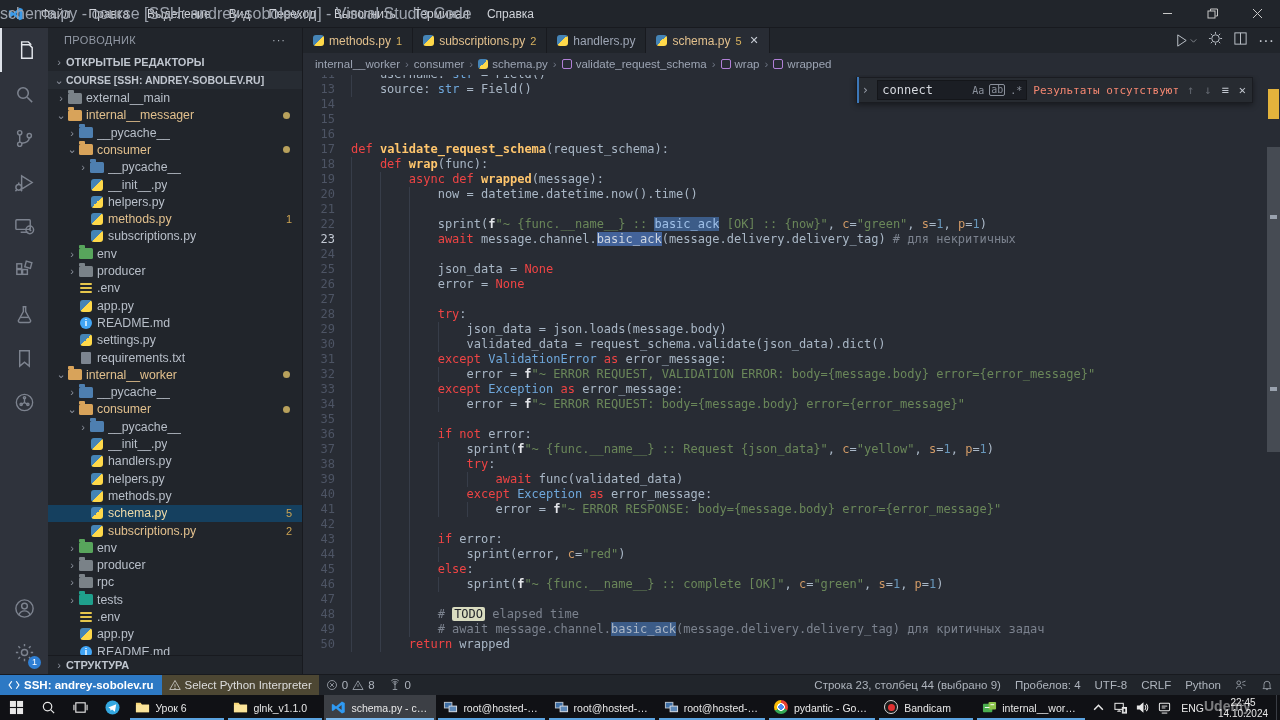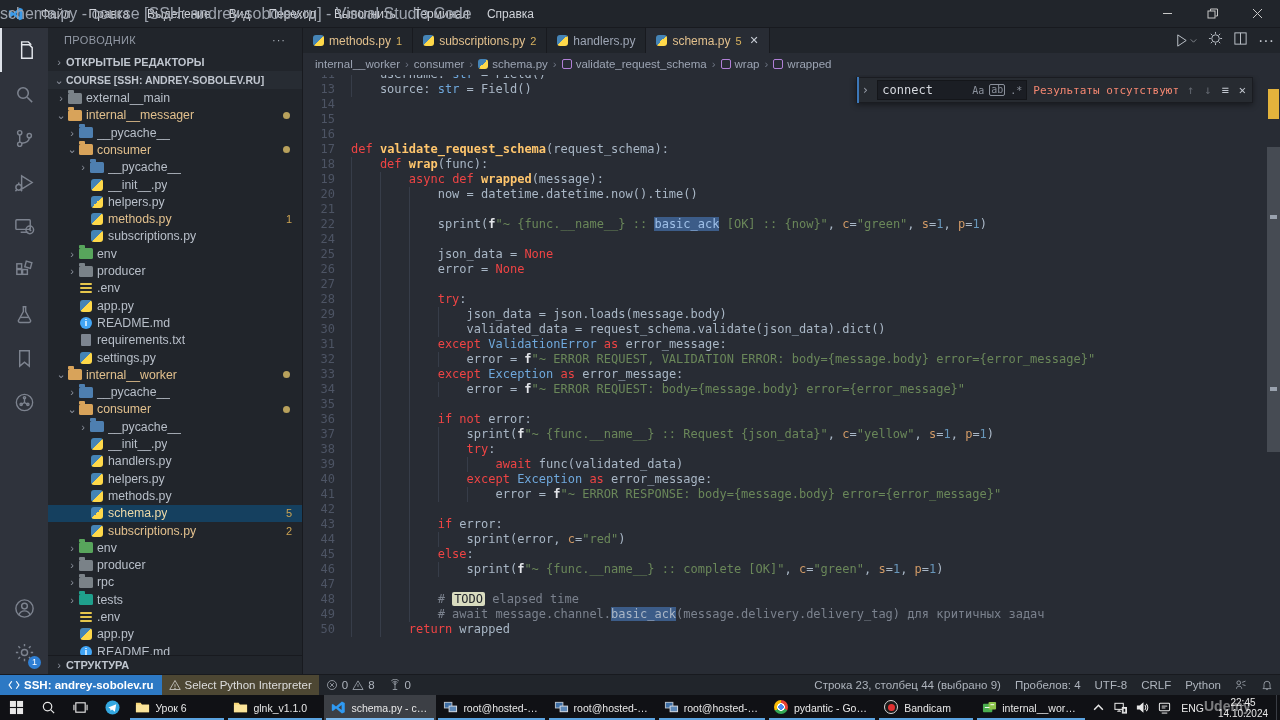--- a/index.html
+++ b/index.html
@@ -383,30 +383,30 @@
           <div class="row" style="padding-left: 17px;">
             <span class="chev" style="width: 12px;"></span>
             <span class="ficon">
               <span class="md-ic">i</span>
             </span>
             <span class="lab" style="color: rgb(184, 191, 201);">README.md</span>
           </div>
           <div class="row" style="padding-left: 17px;">
             <span class="chev" style="width: 12px;"></span>
             <span class="ficon">
+              <span class="py-ic"></span>
+            </span>
+            <span class="lab" style="color: rgb(184, 191, 201);">settings.py</span>
+          </div>
+          <div class="row" style="padding-left: 17px;">
+            <span class="chev" style="width: 12px;"></span>
+            <span class="ficon">
               <span class="txt-ic"></span>
             </span>
             <span class="lab" style="color: rgb(184, 191, 201);">requirements.txt</span>
-          </div>
-          <div class="row" style="padding-left: 17px;">
-            <span class="chev" style="width: 12px;"></span>
-            <span class="ficon">
-              <span class="py-ic"></span>
-            </span>
-            <span class="lab" style="color: rgb(184, 191, 201);">settings.py</span>
           </div>
           <div class="row" style="padding-left: 6px;">
             <span class="chev">⌄</span>
             <span class="ficon">
               <span class="fold" style="background: rgb(216, 163, 90);"></span>
             </span>
             <span class="lab" style="color: rgb(226, 192, 141);">internal__worker</span>
             <span class="dotb"></span>
           </div>
           <div class="row" style="padding-left: 17px;">
@@ -617,20 +617,21 @@
             <div class="cline"><span class="lnum">13</span><span class="ltext"><span class="g"></span><span class="tk-p">source: </span><span class="tk-t">str</span><span class="tk-p"> = Field()</span></span></div>
             <div class="cline"><span class="lnum">14</span><span class="ltext"></span></div>
             <div class="cline"><span class="lnum">15</span><span class="ltext"></span></div>
             <div class="cline"><span class="lnum">16</span><span class="ltext"></span></div>
             <div class="cline"><span class="lnum">17</span><span class="ltext"><span class="tk-k">def </span><span class="tk-f">validate_request_schema</span><span class="tk-p">(request_schema):</span></span></div>
             <div class="cline"><span class="lnum">18</span><span class="ltext"><span class="g"></span><span class="tk-k">def </span><span class="tk-f">wrap</span><span class="tk-p">(func):</span></span></div>
             <div class="cline"><span class="lnum">19</span><span class="ltext"><span class="g"></span><span class="g"></span><span class="tk-k">async </span><span class="tk-k">def </span><span class="tk-f">wrapped</span><span class="tk-p">(message):</span></span></div>
             <div class="cline"><span class="lnum">20</span><span class="ltext"><span class="g"></span><span class="g"></span><span class="g"></span><span class="tk-p">now = datetime.datetime.now().time()</span></span></div>
             <div class="cline"><span class="lnum">21</span><span class="ltext"><span class="g"></span><span class="g"></span><span class="g"></span></span></div>
             <div class="cline"><span class="lnum">22</span><span class="ltext"><span class="g"></span><span class="g"></span><span class="g"></span><span class="tk-p">sprint(</span><span class="tk-F">f</span><span class="tk-s">"~ {func.__name__} :: </span><span class="tk-S">basic_ack</span><span class="tk-s"> [OK] :: {now}"</span><span class="tk-p">, </span><span class="tk-a">c</span><span class="tk-p">=</span><span class="tk-s">"green"</span><span class="tk-p">, </span><span class="tk-a">s</span><span class="tk-p">=</span><span class="tk-n">1</span><span class="tk-p">, </span><span class="tk-a">p</span><span class="tk-p">=</span><span class="tk-n">1</span><span class="tk-p">)</span></span></div>
+            <div class="cline cur"><span class="lnum">23</span><span class="ltext"><span class="g"></span><span class="g"></span><span class="g"></span><span class="tk-k">await </span><span class="tk-p">message.channel.</span><span class="tk-W">basic_ack</span><span class="tk-p">(message.delivery.delivery_tag) </span><span class="tk-c"># для некритичных</span></span></div>
             <div class="cline"><span class="lnum">24</span><span class="ltext"><span class="g"></span><span class="g"></span><span class="g"></span></span></div>
             <div class="cline"><span class="lnum">25</span><span class="ltext"><span class="g"></span><span class="g"></span><span class="g"></span><span class="tk-p">json_data = </span><span class="tk-k">None</span></span></div>
             <div class="cline"><span class="lnum">26</span><span class="ltext"><span class="g"></span><span class="g"></span><span class="g"></span><span class="tk-p">error = </span><span class="tk-k">None</span></span></div>
             <div class="cline"><span class="lnum">27</span><span class="ltext"><span class="g"></span><span class="g"></span><span class="g"></span></span></div>
             <div class="cline"><span class="lnum">28</span><span class="ltext"><span class="g"></span><span class="g"></span><span class="g"></span><span class="tk-k">try</span><span class="tk-p">:</span></span></div>
             <div class="cline"><span class="lnum">29</span><span class="ltext"><span class="g"></span><span class="g"></span><span class="g"></span><span class="g"></span><span class="tk-p">json_data = json.loads(message.body)</span></span></div>
             <div class="cline"><span class="lnum">30</span><span class="ltext"><span class="g"></span><span class="g"></span><span class="g"></span><span class="g"></span><span class="tk-p">validated_data = request_schema.validate(json_data).dict()</span></span></div>
             <div class="cline"><span class="lnum">31</span><span class="ltext"><span class="g"></span><span class="g"></span><span class="g"></span><span class="tk-k">except </span><span class="tk-t">ValidationError</span><span class="tk-k"> as </span><span class="tk-p">error_message:</span></span></div>
             <div class="cline"><span class="lnum">32</span><span class="ltext"><span class="g"></span><span class="g"></span><span class="g"></span><span class="g"></span><span class="tk-p">error = </span><span class="tk-F">f</span><span class="tk-s">"~ ERROR REQUEST, VALIDATION ERROR: body={message.body} error={error_message}"</span></span></div>
             <div class="cline"><span class="lnum">33</span><span class="ltext"><span class="g"></span><span class="g"></span><span class="g"></span><span class="tk-k">except </span><span class="tk-t">Exception</span><span class="tk-k"> as </span><span class="tk-p">error_message:</span></span></div>

